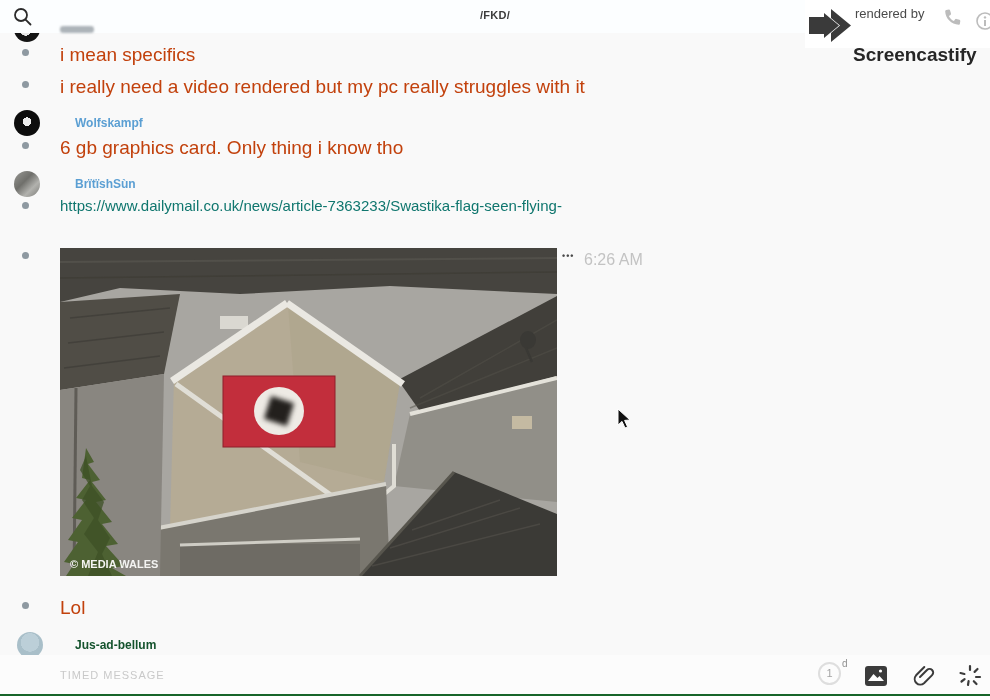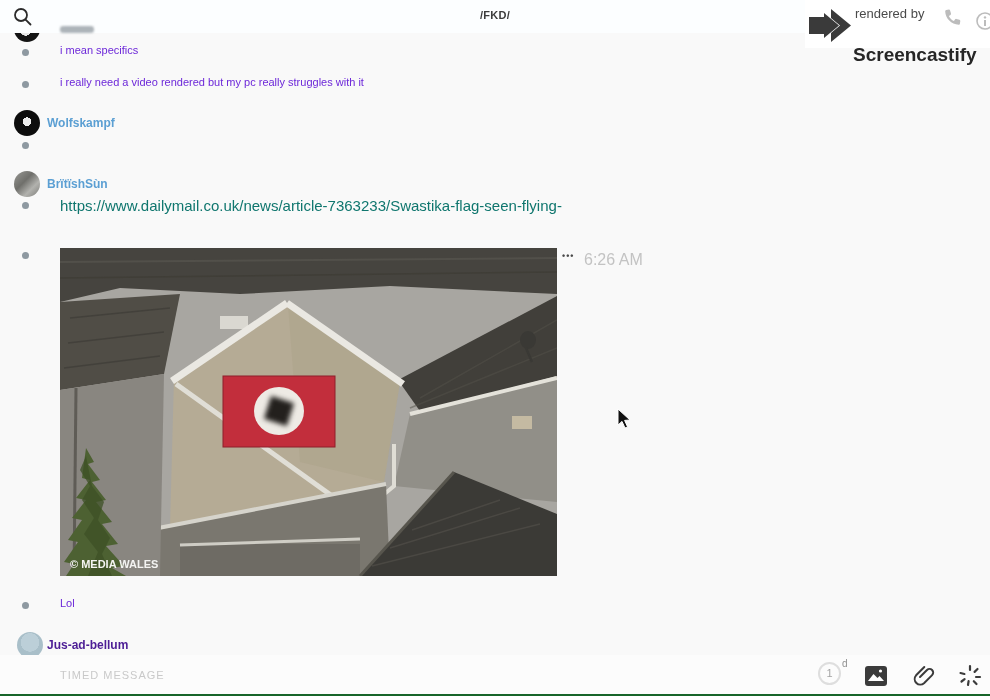--- a/index.html
+++ b/index.html
@@ -21,26 +21,26 @@
 
   
   .avatar { position:absolute; left:14px; width:26px; height:26px; border-radius:50%; z-index:4; }
   .av-partial { top:16px; background:radial-gradient(circle at 45% 55%, #e8e8e8 0 26%, #141414 27%); }
   .av-wolf { top:110px; background:radial-gradient(circle at 50% 45%, #ededed 0 22%, #0d0d0d 23%); }
   .av-brit { top:171px; background:linear-gradient(135deg,#9a9a96,#6f6f6b 40%,#b2b2ae 68%,#7c7c78); }
   .av-jus  { left:17px; top:632px; background:radial-gradient(circle at 50% 40%, #bccfd8 0 45%, #a9bfc9 46%); }
 
   .name-smudge { position:absolute; left:60px; top:26px; width:34px; height:7px; background:#9aa2a8; border-radius:3px; filter:blur(1px); z-index:11; opacity:.8; }
 
-  .uname { position:absolute; left:47px; font-size:12px; font-weight:600; }
+  .uname { position:absolute; left:75px; font-size:12px; font-weight:600; }
   .uname.blue { color:#5b9fd3; }
-  .uname.pink { color:#4c1d95; }
+  .uname.pink { color:#14532d; }
 
   .dot { position:absolute; left:22px; width:7px; height:7px; border-radius:50%; background:#8e99a1; }
-  .msg { position:absolute; left:60px; font-size:11px; color:#6d28d9; }
+  .msg { position:absolute; left:60px; font-size:19px; color:#c2410c; }
   .link { position:absolute; left:60px; font-size:15px; color:#0f766e; cursor:pointer; }
 
   .photo-wrap { position:absolute; left:60px; top:248px; width:438px; height:328px; z-index:1; }
   .img-menu { position:absolute; left:562px; top:251px; font-size:9px; font-weight:bold; letter-spacing:1px; color:#4a4a4a; }
   .img-time { position:absolute; left:584px; top:251px; font-size:16px; color:#c3c3c3; }
 
   
   .flag-mark { filter:blur(2.6px); }
 
   
@@ -68,20 +68,21 @@
 
   <div class="dot" style="top:49px"></div>
   <div class="msg" style="top:44px">i mean specifics</div>
 
   <div class="dot" style="top:81px"></div>
   <div class="msg" style="top:76px">i really need a video rendered but my pc really struggles with it</div>
 
   <div class="avatar av-wolf"></div>
   <div class="uname blue" style="top:116px">Wolfskampf</div>
   <div class="dot" style="top:142px"></div>
+  <div class="msg" style="top:137px">6 gb graphics card. Only thing i know tho</div>
 
   <div class="avatar av-brit"></div>
   <div class="uname blue" style="top:177px">BrïtïshSùn</div>
   <div class="dot" style="top:202px"></div>
   <div class="link" style="top:197px">https://www.dailymail.co.uk/news/article-7363233/Swastika-flag-seen-flying-</div>
 
   <div class="dot" style="top:252px"></div>
 
   <div class="photo-wrap">
     <svg viewBox="0 0 497 328" width="497" height="328">

